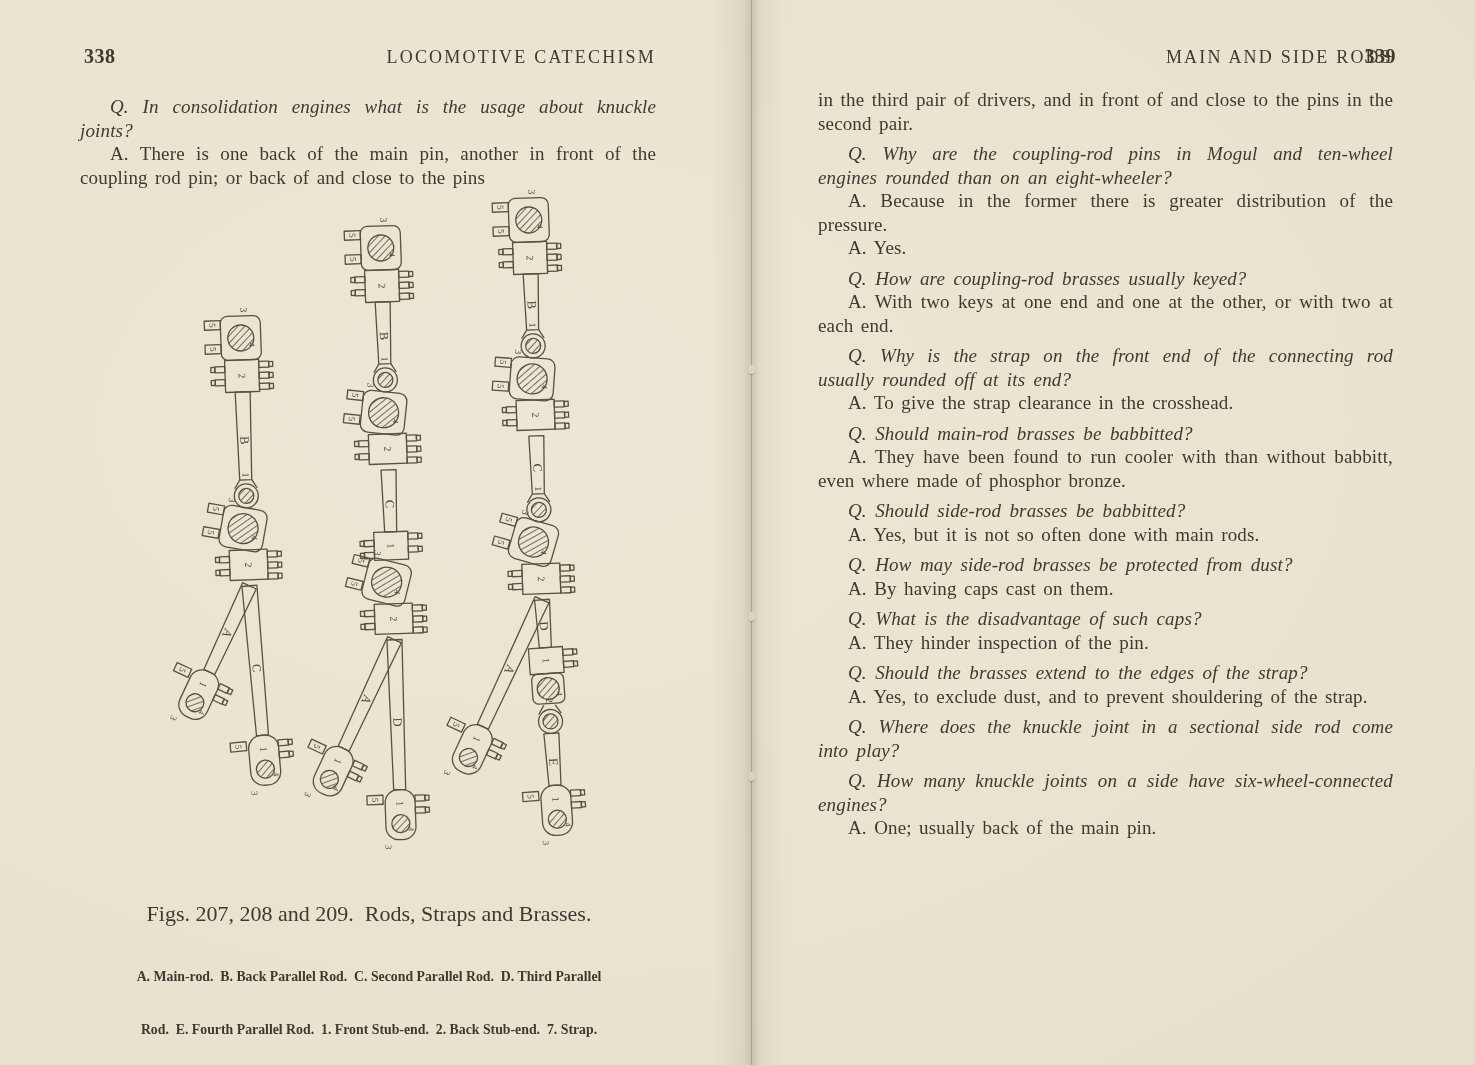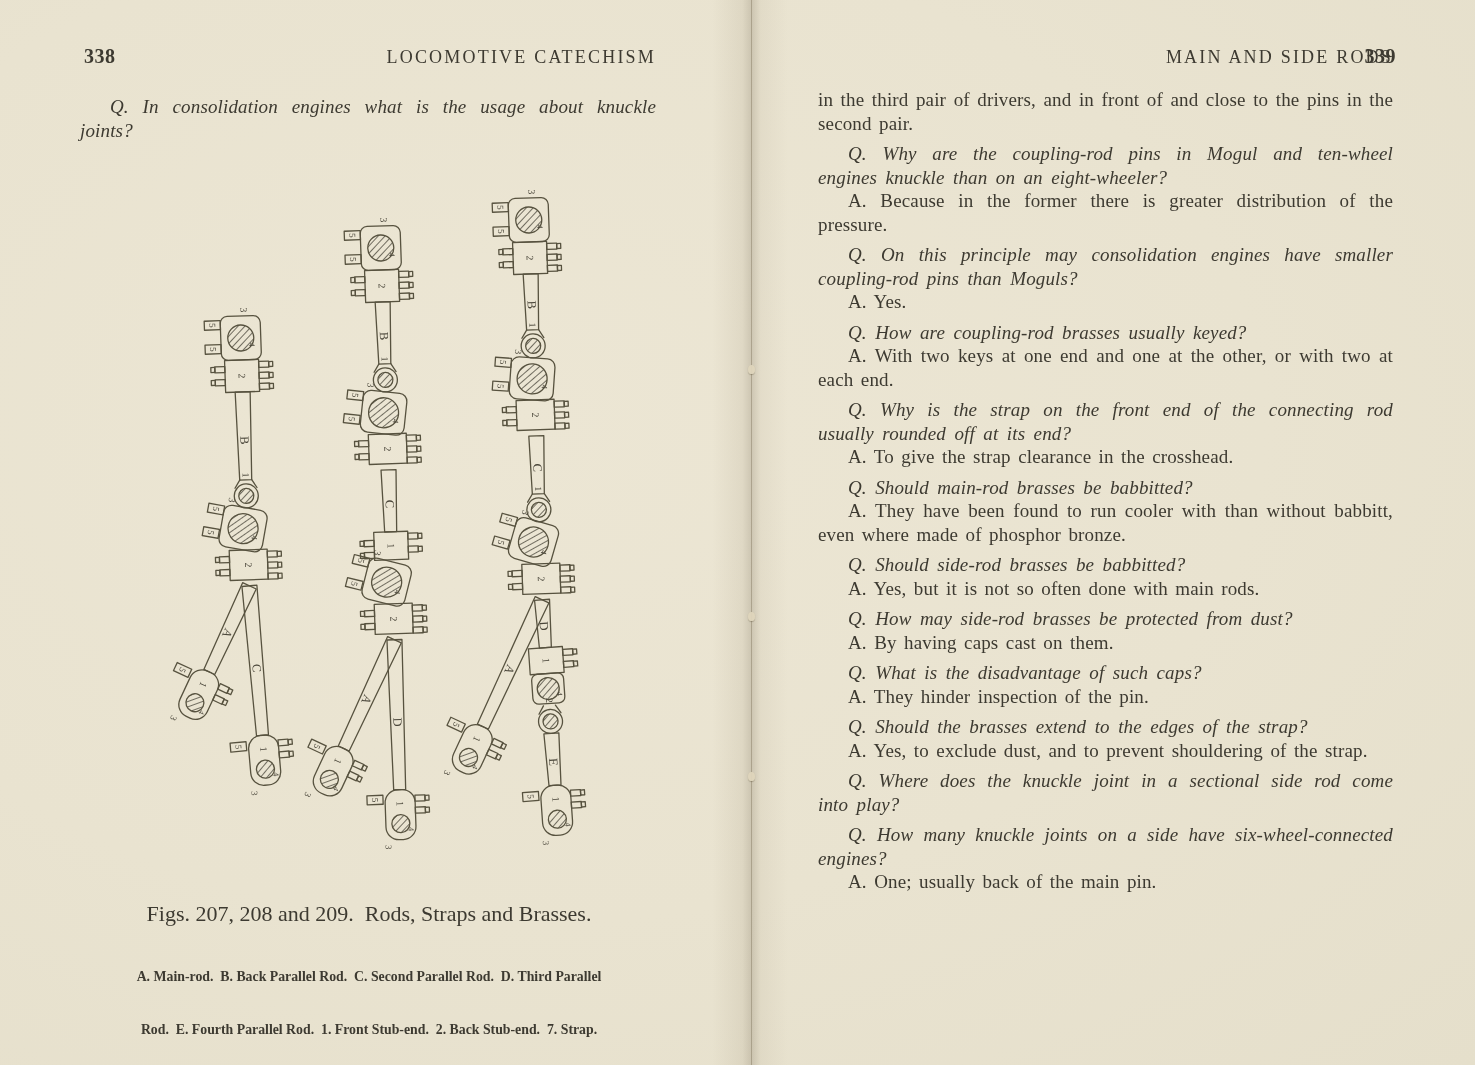--- a/index.html
+++ b/index.html
@@ -39,20 +39,21 @@
 <body>
 
 <div class="spread">
 
   <div>
     <div class="folio" style="left:84px;top:45px;">338</div>
     <div class="running-head" style="left:80px;top:47px;width:576px;">LOCOMOTIVE CATECHISM</div>
 
     <div class="textcol" style="left:80px;top:88px;width:576px;">
       <p class="bp q">Q. In consolidation engines what is the usage about knuckle joints?</p>
+      <p class="bp a">A. There is one back of the main pin, another in front of the coupling rod pin; or back of and close to the pins</p>
     </div>
 
     <svg class="fig" id="rods-figure" width="600" height="712" viewBox="0 0 600 712">
       <defs>
         <pattern id="hatch" width="5" height="5" patternUnits="userSpaceOnUse" patternTransform="rotate(45)">
           <line x1="0" y1="0" x2="0" y2="5" stroke="#5a564a" stroke-width="1.7"></line>
         </pattern>
       </defs>
     <g>
           <g transform="translate(152 126) rotate(-2)">
@@ -440,23 +441,22 @@
   <div class="stitch" style="top:365px;"></div>
   <div class="stitch" style="top:612px;"></div>
   <div class="stitch" style="top:772px;"></div>
 
   <div>
     <div class="running-head" style="left:818px;top:47px;width:575px;">MAIN AND SIDE RODS</div>
     <div class="folio" style="left:1356px;top:45px;width:40px;text-align:right;">339</div>
 
     <div class="textcol" style="left:818px;top:88px;width:575px;">
       <p class="bp cont">in the third pair of drivers, and in front of and close to the pins in the second pair.</p>
-      <p class="bp q">Q. Why are the coupling-rod pins in Mogul and ten-wheel engines knuckle than on an eight-wheeler?</p>
+      <p class="bp q">Q. Why are the coupling-rod pins in Mogul and ten-wheel engines rounded than on an eight-wheeler?</p>
       <p class="bp a">A. Because in the former there is greater distribution of the pressure.</p>
-      <p class="bp q">Q. On this principle may consolidation engines have smaller coupling-rod pins than Moguls?</p>
       <p class="bp a">A. Yes.</p>
       <p class="bp q">Q. How are coupling-rod brasses usually keyed?</p>
       <p class="bp a">A. With two keys at one end and one at the other, or with two at each end.</p>
       <p class="bp q">Q. Why is the strap on the front end of the connecting rod usually rounded off at its end?</p>
       <p class="bp a">A. To give the strap clearance in the crosshead.</p>
       <p class="bp q">Q. Should main-rod brasses be babbitted?</p>
       <p class="bp a">A. They have been found to run cooler with than without babbitt, even where made of phosphor bronze.</p>
       <p class="bp q">Q. Should side-rod brasses be babbitted?</p>
       <p class="bp a">A. Yes, but it is not so often done with main rods.</p>
       <p class="bp q">Q. How may side-rod brasses be protected from dust?</p>

